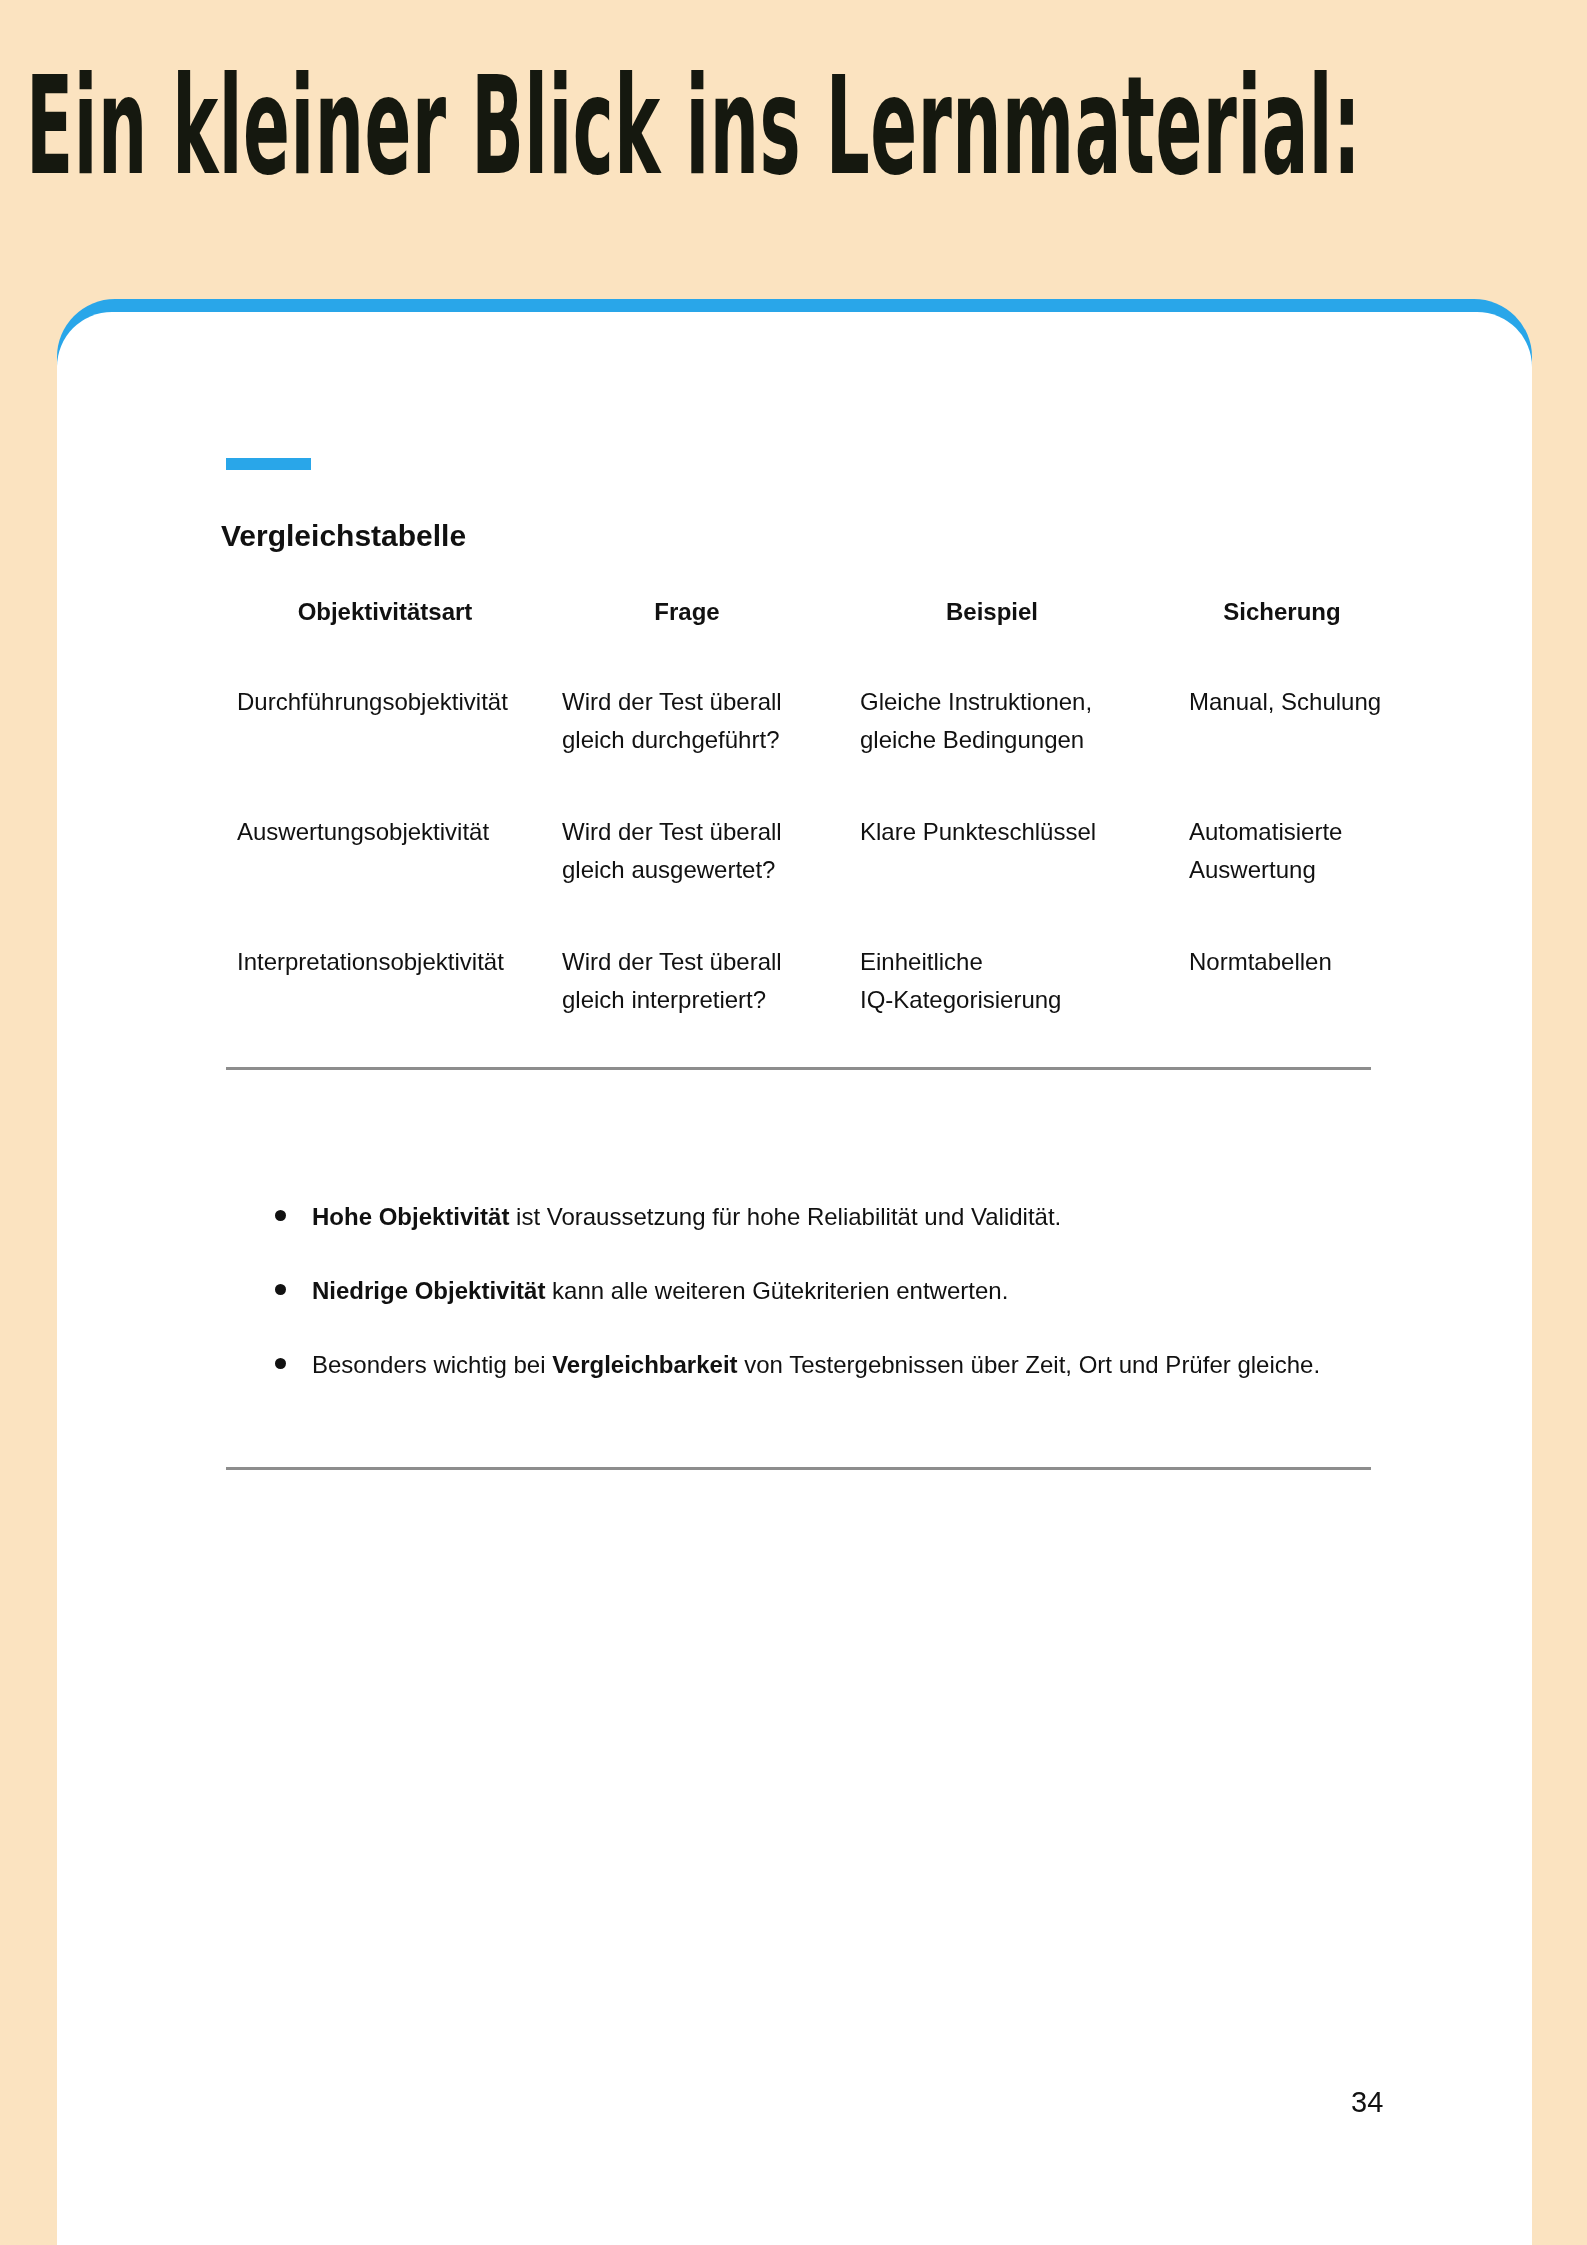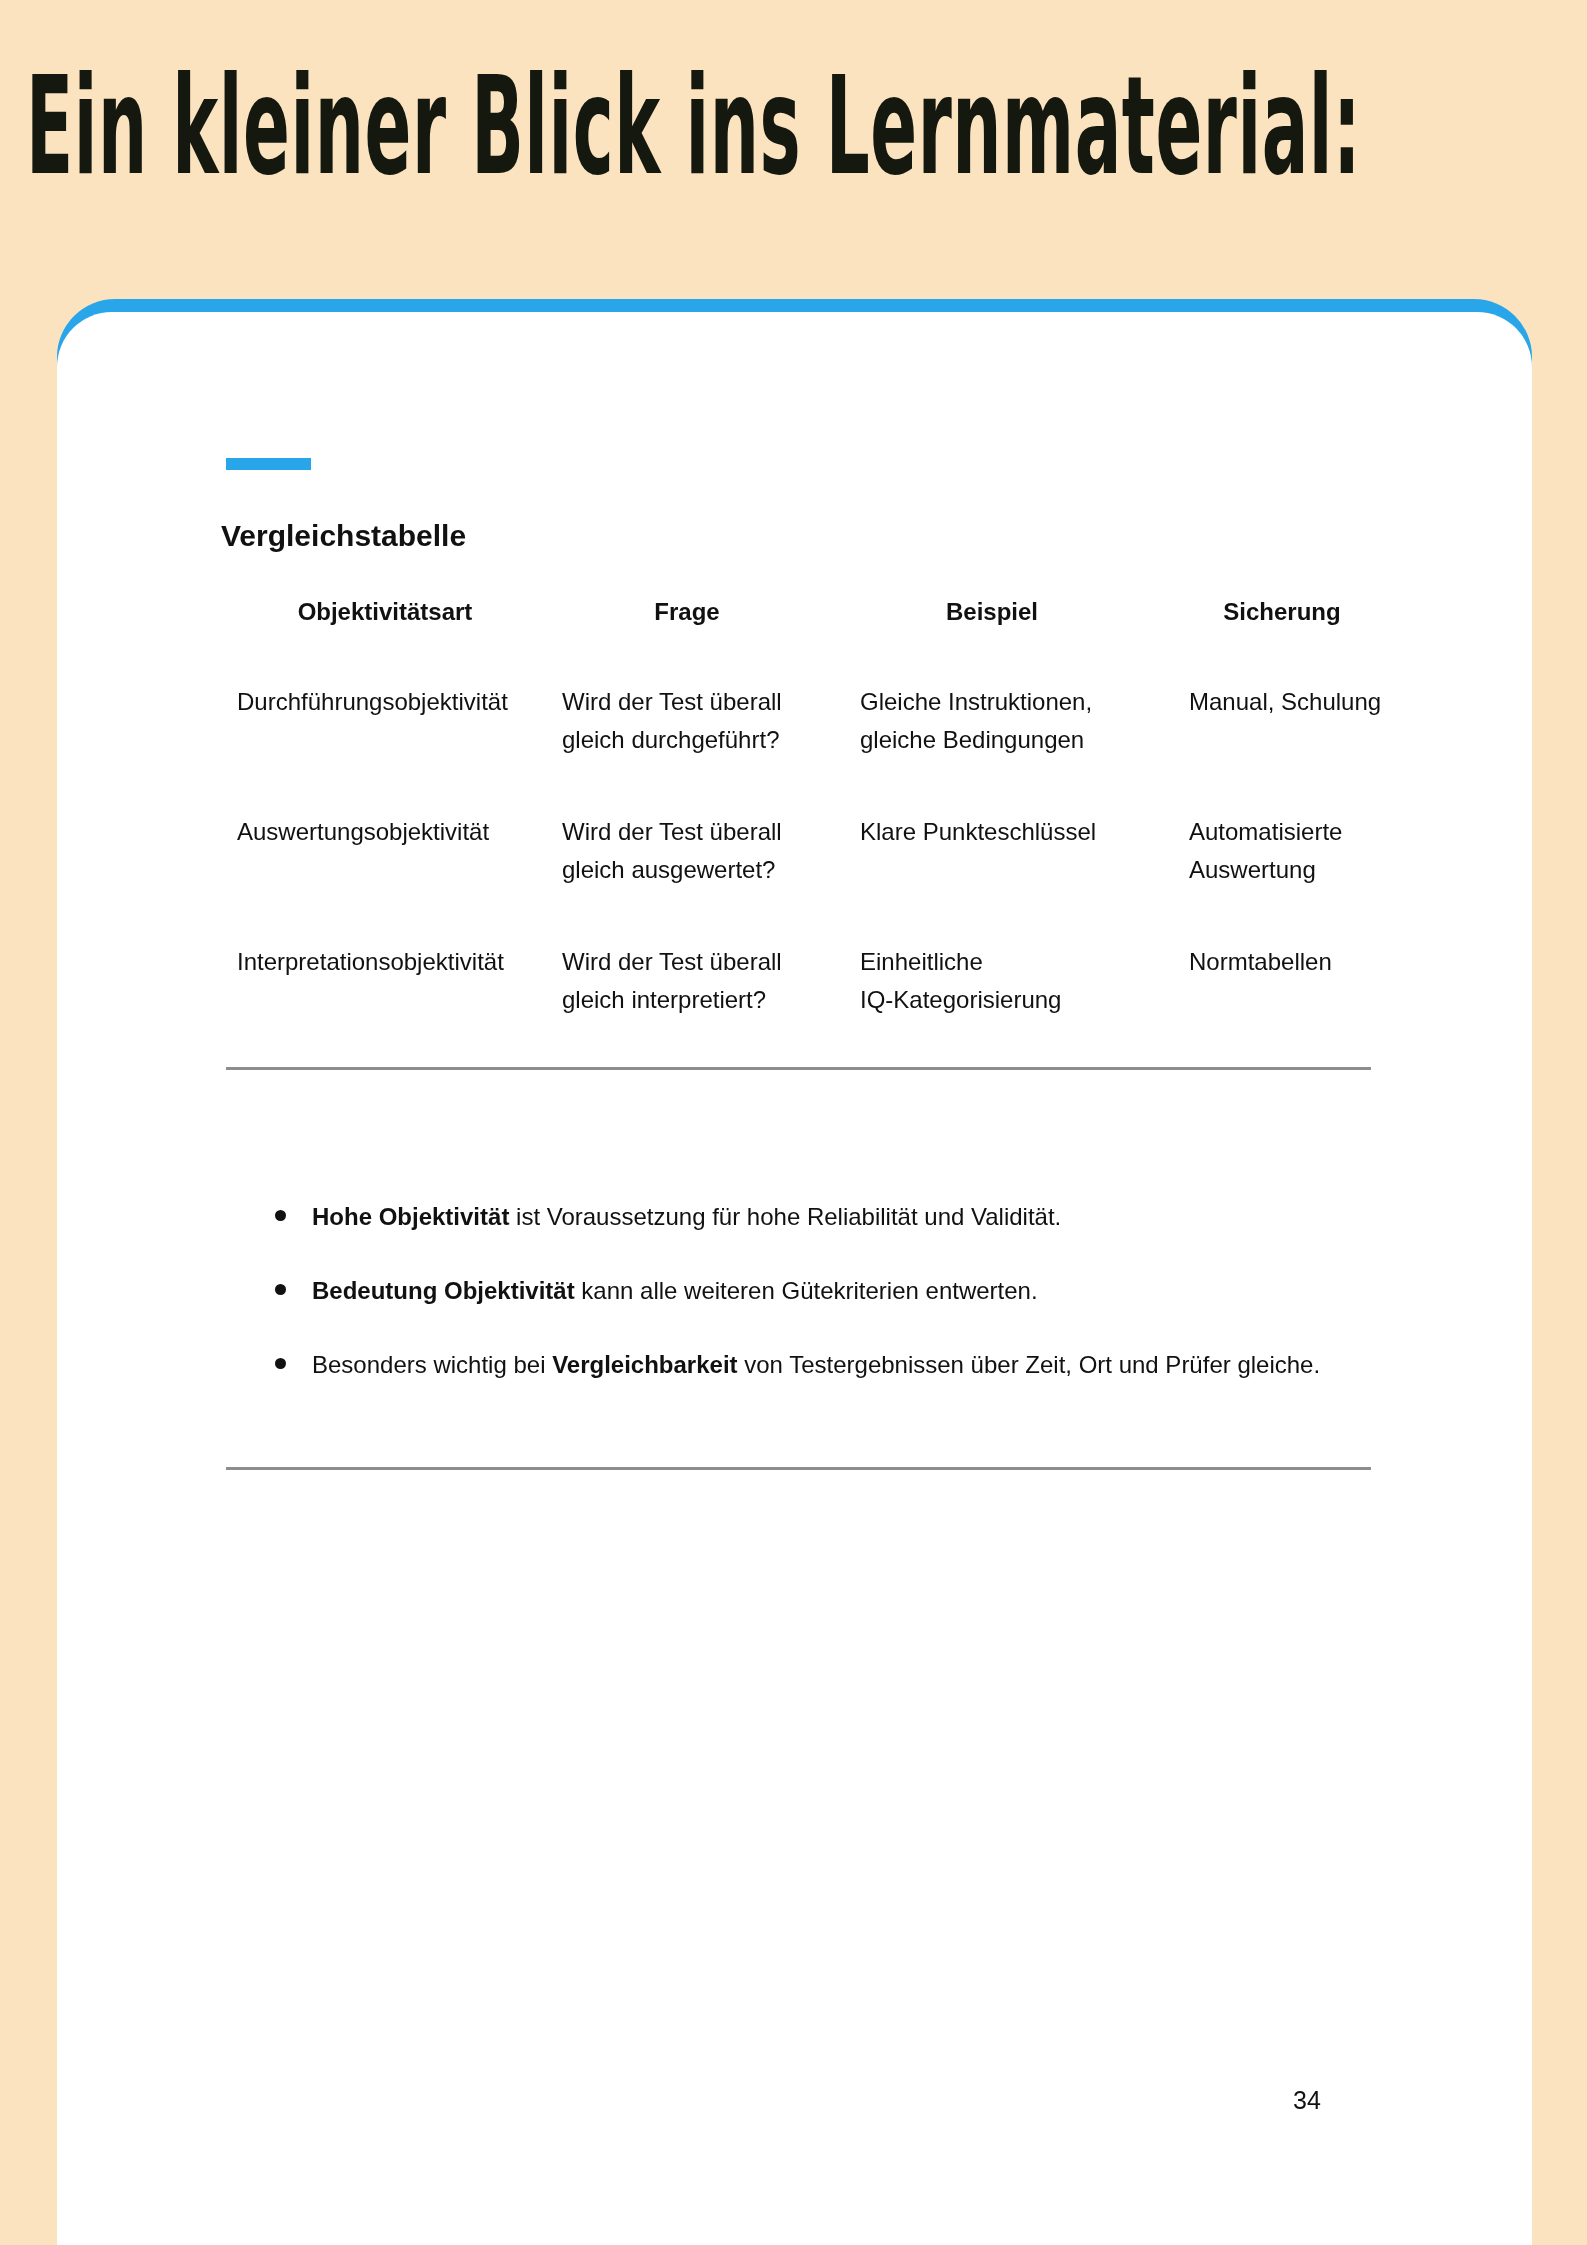--- a/index.html
+++ b/index.html
@@ -90,22 +90,22 @@
     white-space: nowrap;
   }
   .bullets .dot {
     position: absolute; left: -37px; top: 9px;
     width: 11px; height: 11px; border-radius: 50%;
     background: #111;
   }
   .b { font-weight: bold; }
 
   .page-number {
-    position: absolute; left: 1236px; top: 1774px;
-    font-size: 25px; color: #111;
+    position: absolute; left: 1294px; top: 1774px;
+    font-size: 29px; color: #111;
   }
 </style>
 </head>
 <body>
 
 <div class="page-root">
 
   <h1 class="page-title"><span class="title-inner">Ein kleiner Blick ins Lernmaterial:</span></h1>
 
   <div class="card">
@@ -146,21 +146,21 @@
 IQ-Kategorisierung</div>
             <div class="cell c3">Normtabellen</div>
           </div>
         </div>
 
       <div class="divider divider-1"></div>
 
 
       <ul class="bullets">
           <li><span class="dot"></span><span class="b">Hohe Objektivität</span><span> ist Voraussetzung für hohe Reliabilität und Validität.</span></li>
-          <li><span class="dot"></span><span class="b">Bedeutung Objektivität</span><span> kann alle weiteren Gütekriterien entwerten.</span></li>
+          <li><span class="dot"></span><span class="b">Niedrige Objektivität</span><span> kann alle weiteren Gütekriterien entwerten.</span></li>
           <li><span class="dot"></span><span>Besonders wichtig bei </span><span class="b">Vergleichbarkeit</span><span> von Testergebnissen über Zeit, Ort und Prüfer gleiche.</span></li>
         </ul>
 
       <div class="divider divider-2"></div>
 
       <div class="page-number">34</div>
 
     </div>
   </div>
 </div>

